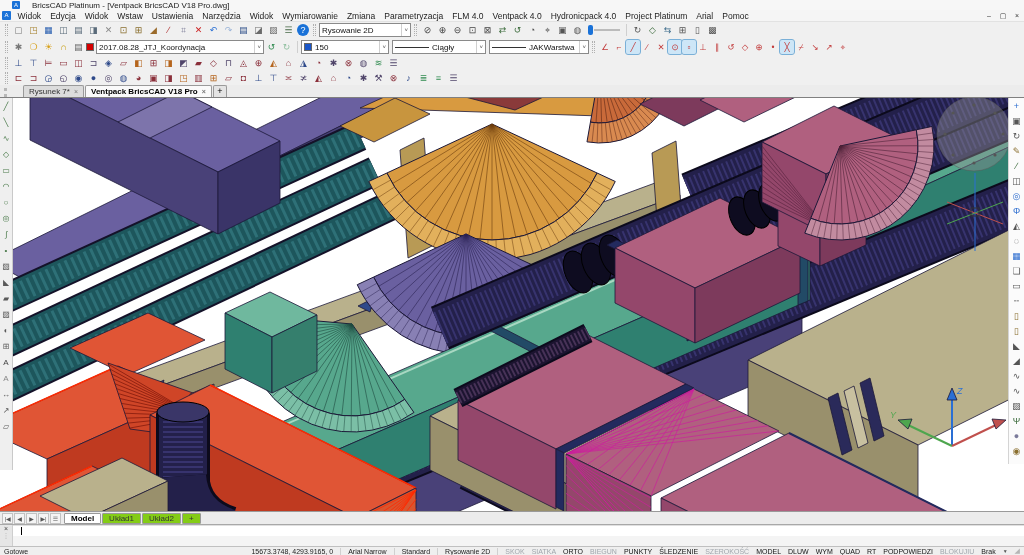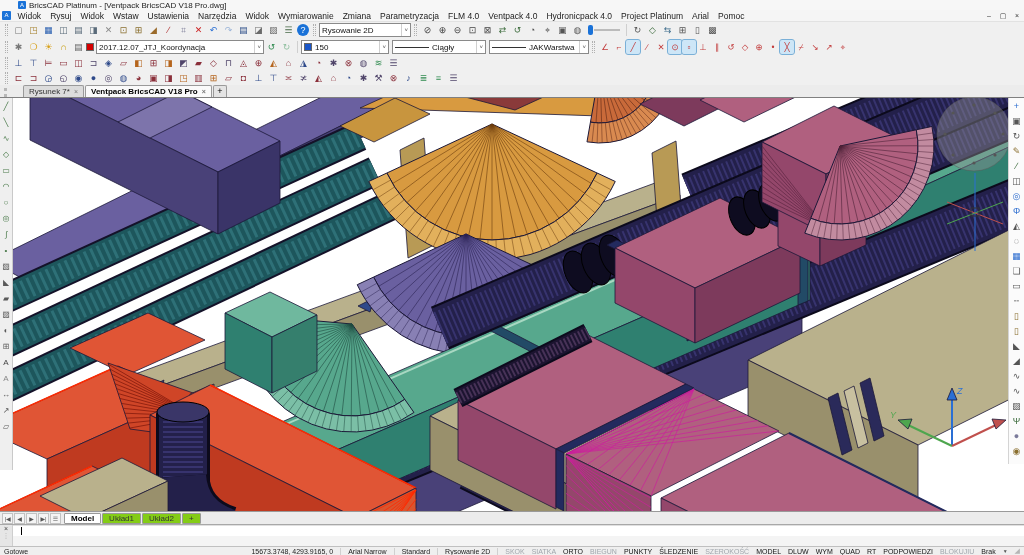--- a/index.html
+++ b/index.html
@@ -1,17 +1,17 @@
 <!DOCTYPE html>
 <html style="--teal-top: #57a88d; --teal-side: #2f8070; --purple-top: #6a60a0; --purple-side: #494178; --navy: #23204a; --orange-top: #d89a40; --red-top: #e05535; --red-side: #bf3a20; --pink-top: #b0607f; --pink-side: #94476b; --pink-dark: #7d3a5c; --khaki-top: #b9b18c; --khaki-side: #99906c; --ucs-x: #c0504d; --ucs-y: #4ea64e; --ucs-z: #2a6fd4; --crosshair-blue: #2a6fd4; --magenta: #cc1f9c;"><head>
 <meta charset="utf-8">
 <style>
   *{box-sizing:border-box;margin:0;padding:0}
   html,body{width:1024px;height:555px;overflow:hidden;font-family:"Liberation Sans",sans-serif;background:#f0f0f0;-webkit-font-smoothing:antialiased}
-  .titlebar{height:10px;display:flex;align-items:center;gap:3px;padding:0 18px;background:#f7f7f7;font-size:8px;color:#222}
+  .titlebar{height:10px;display:flex;align-items:center;gap:12px;padding:0 12px;background:#f7f7f7;font-size:8px;color:#222}
   .appico{width:8px;height:8px;background:#1a72d8;color:#fff;font-size:6px;line-height:8px;text-align:center;border-radius:1px;flex:0 0 auto}
   .menubar{height:11px;display:flex;align-items:center;background:#f5f5f5;font-size:8.5px;color:#222;padding-left:2px}
   .menubar .appico2{width:9px;height:9px;background:#1a72d8;color:#fff;font-size:6px;line-height:9px;text-align:center;border-radius:1px;margin-right:2px}
   .menu-item{padding:0 4.5px;cursor:default}
   .winctl{margin-left:auto;display:flex}
   .wb{width:14px;height:10px;font-size:7px;line-height:10px;text-align:center;color:#333}
   .tb-row{display:flex;align-items:center;padding:0 2px;background:#f0f0f0}
   .row-a{height:17px;border-top:1px solid #e2e2e2}
   .row-b{height:18px}
   .row-c{height:14px}
@@ -64,21 +64,21 @@
 
 <div class="titlebar">
   <span class="appico">A</span>
   <span>BricsCAD Platinum - [Ventpack BricsCAD V18 Pro.dwg]</span>
 </div>
 
 <div class="menubar">
   <span class="appico2">A</span>
   <span style="display:flex">
       <span class="menu-item">Widok</span>
-      <span class="menu-item">Rysuj</span>
+      <span class="menu-item">Edycja</span>
       <span class="menu-item">Widok</span>
       <span class="menu-item">Wstaw</span>
       <span class="menu-item">Ustawienia</span>
       <span class="menu-item">Narzędzia</span>
       <span class="menu-item">Widok</span>
       <span class="menu-item">Wymiarowanie</span>
       <span class="menu-item">Zmiana</span>
       <span class="menu-item">Parametryzacja</span>
       <span class="menu-item">FLM 4.0</span>
       <span class="menu-item">Ventpack 4.0</span>
@@ -156,21 +156,21 @@
   <span class="grip"></span>
   <span style="display:flex">
       <span class="tbi" style="color: rgb(119, 119, 119);">✱</span>
       <span class="tbi" style="color: rgb(216, 160, 24);">❍</span>
       <span class="tbi" style="color: rgb(216, 160, 24);">☀</span>
       <span class="tbi" style="color: rgb(200, 160, 24);">∩</span>
       <span class="tbi" style="color: rgb(102, 102, 102);">▤</span>
     </span>
   <span class="chip" style="background:#d40000"></span>
   <div class="combo" style="width:168px;margin-left:2px">
-    <span>2017.12.07_JTJ_Koordynacja</span>
+    <span>2017.08.28_JTJ_Koordynacja</span>
       <span class="arrow">˅</span>
   </div>
   <span style="display:flex">
       <span class="tbi" style="color: rgb(47, 138, 79);">↺</span>
       <span class="tbi" style="color: rgb(143, 191, 159);">↻</span>
     </span>
   <span class="sep"></span>
   <div class="combo" style="width:88px">
     <span class="chip" style="background:#1a56c8"></span>
     <span>150</span>

